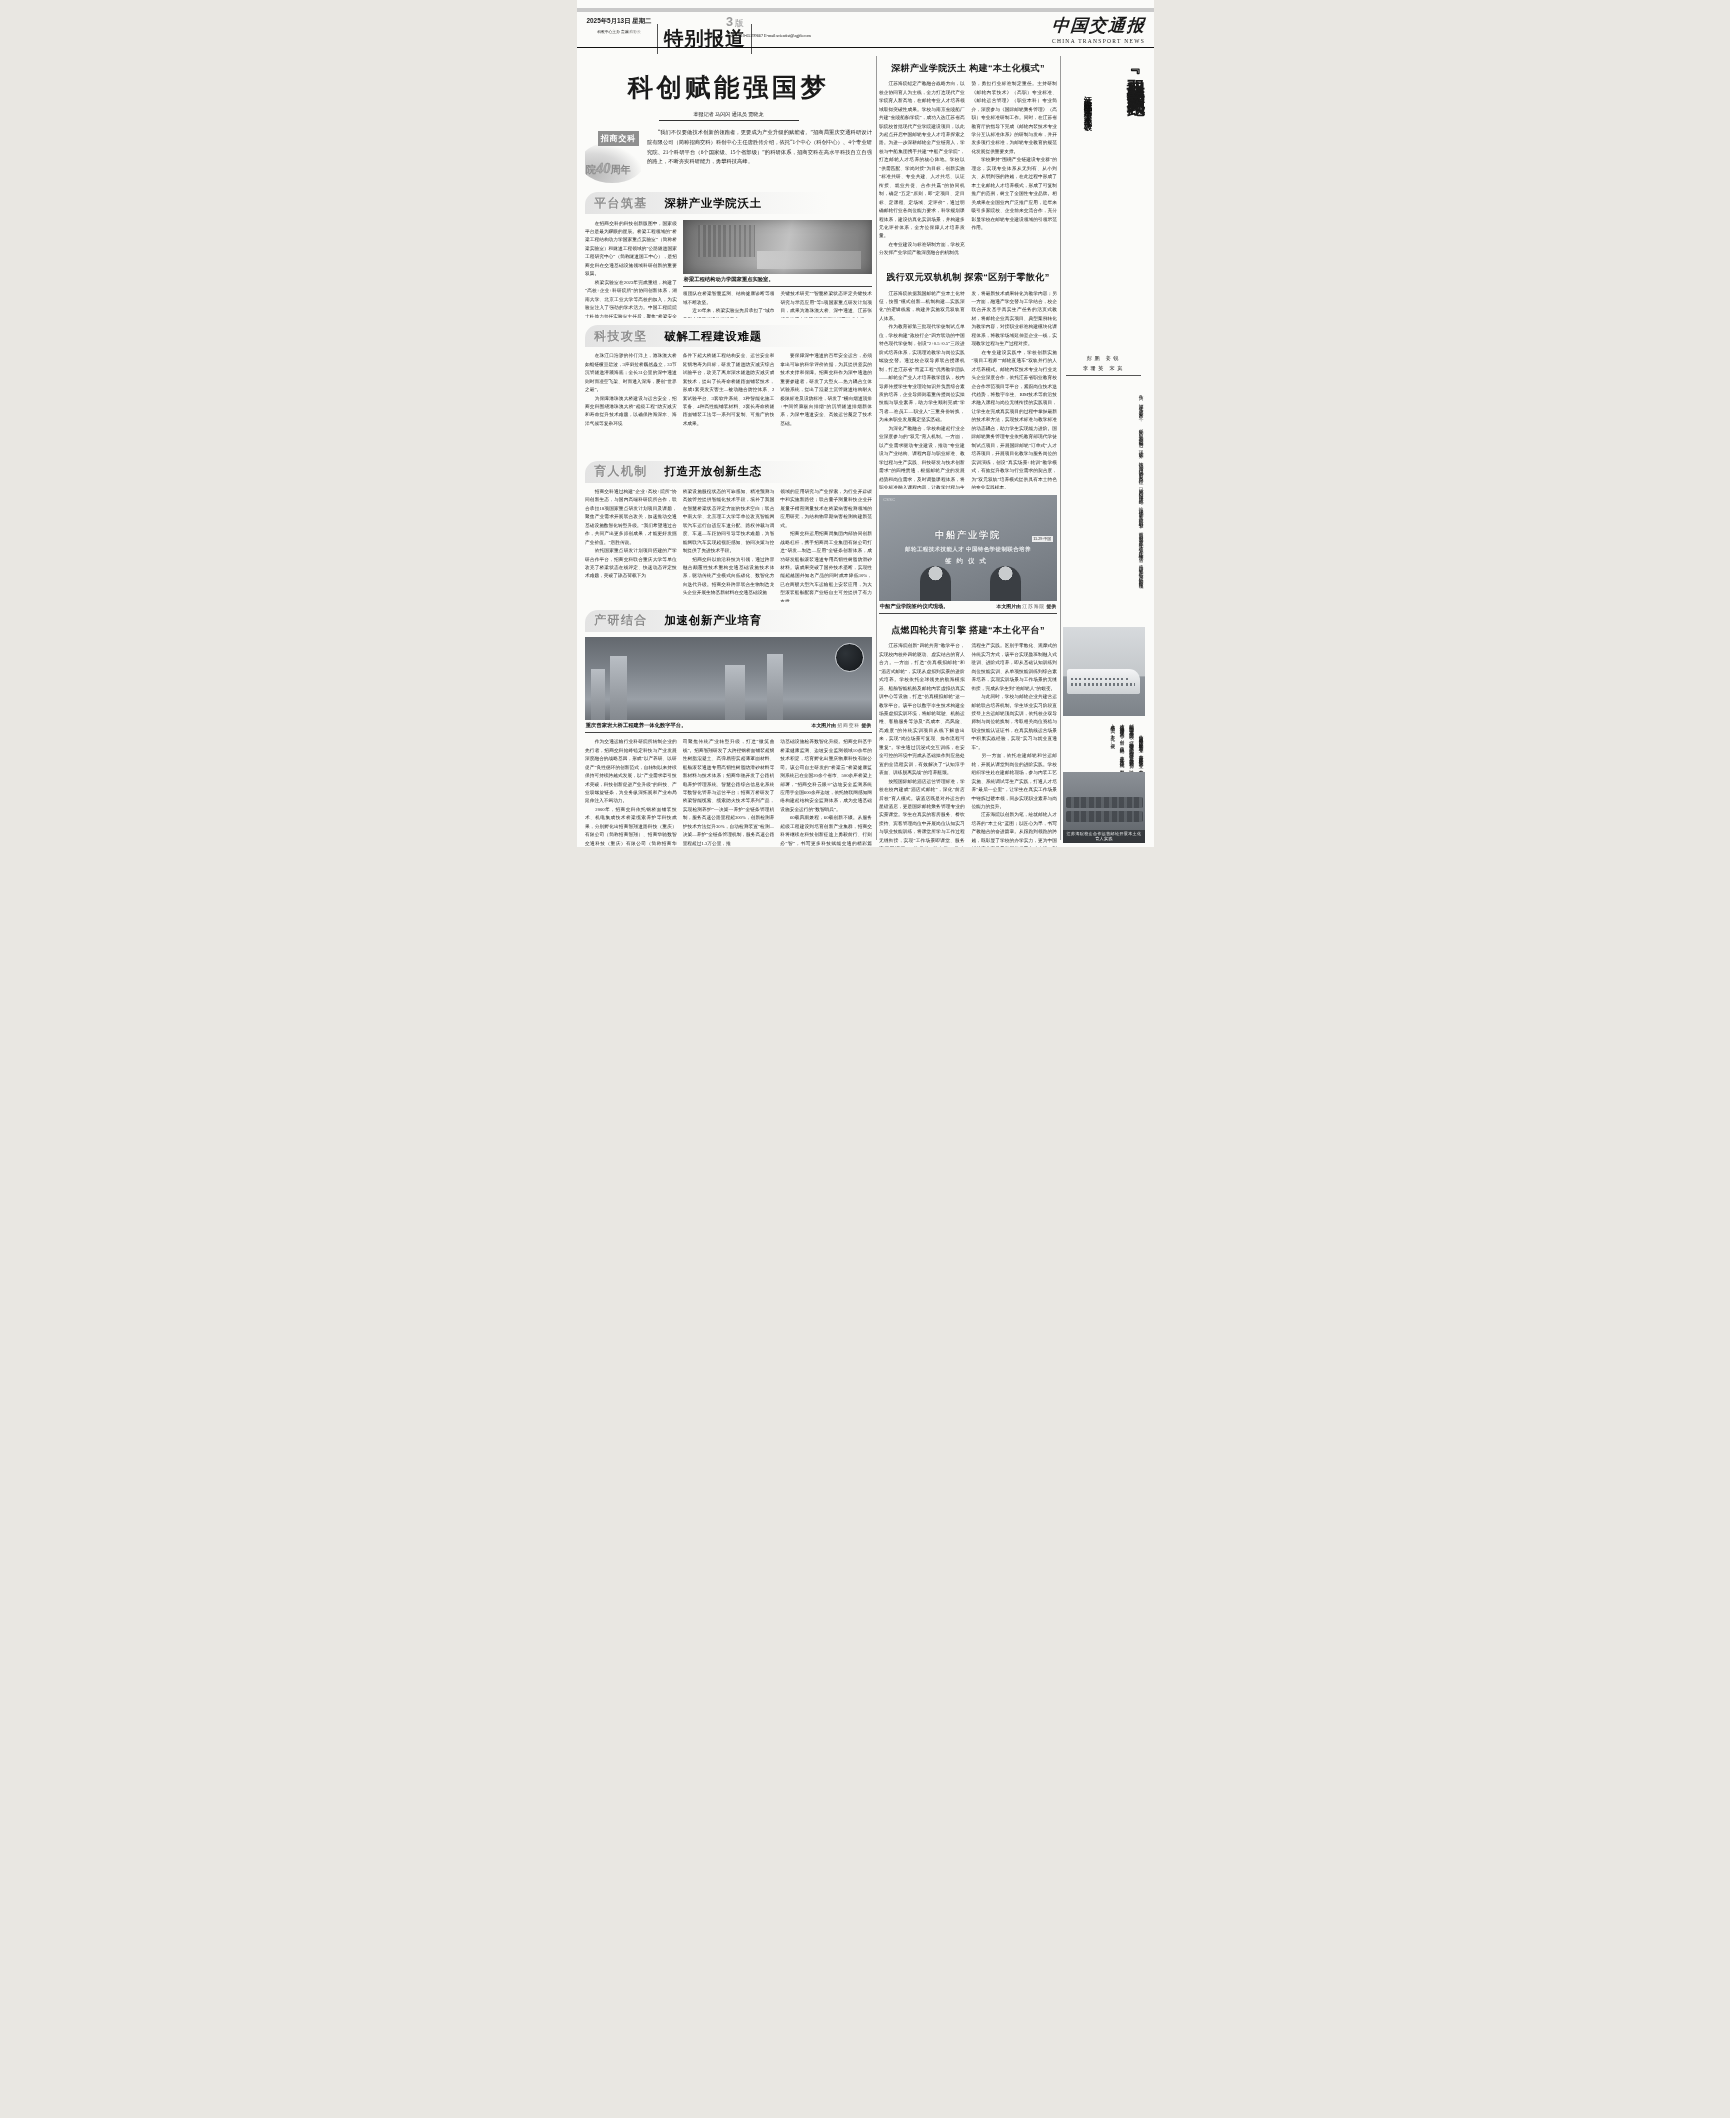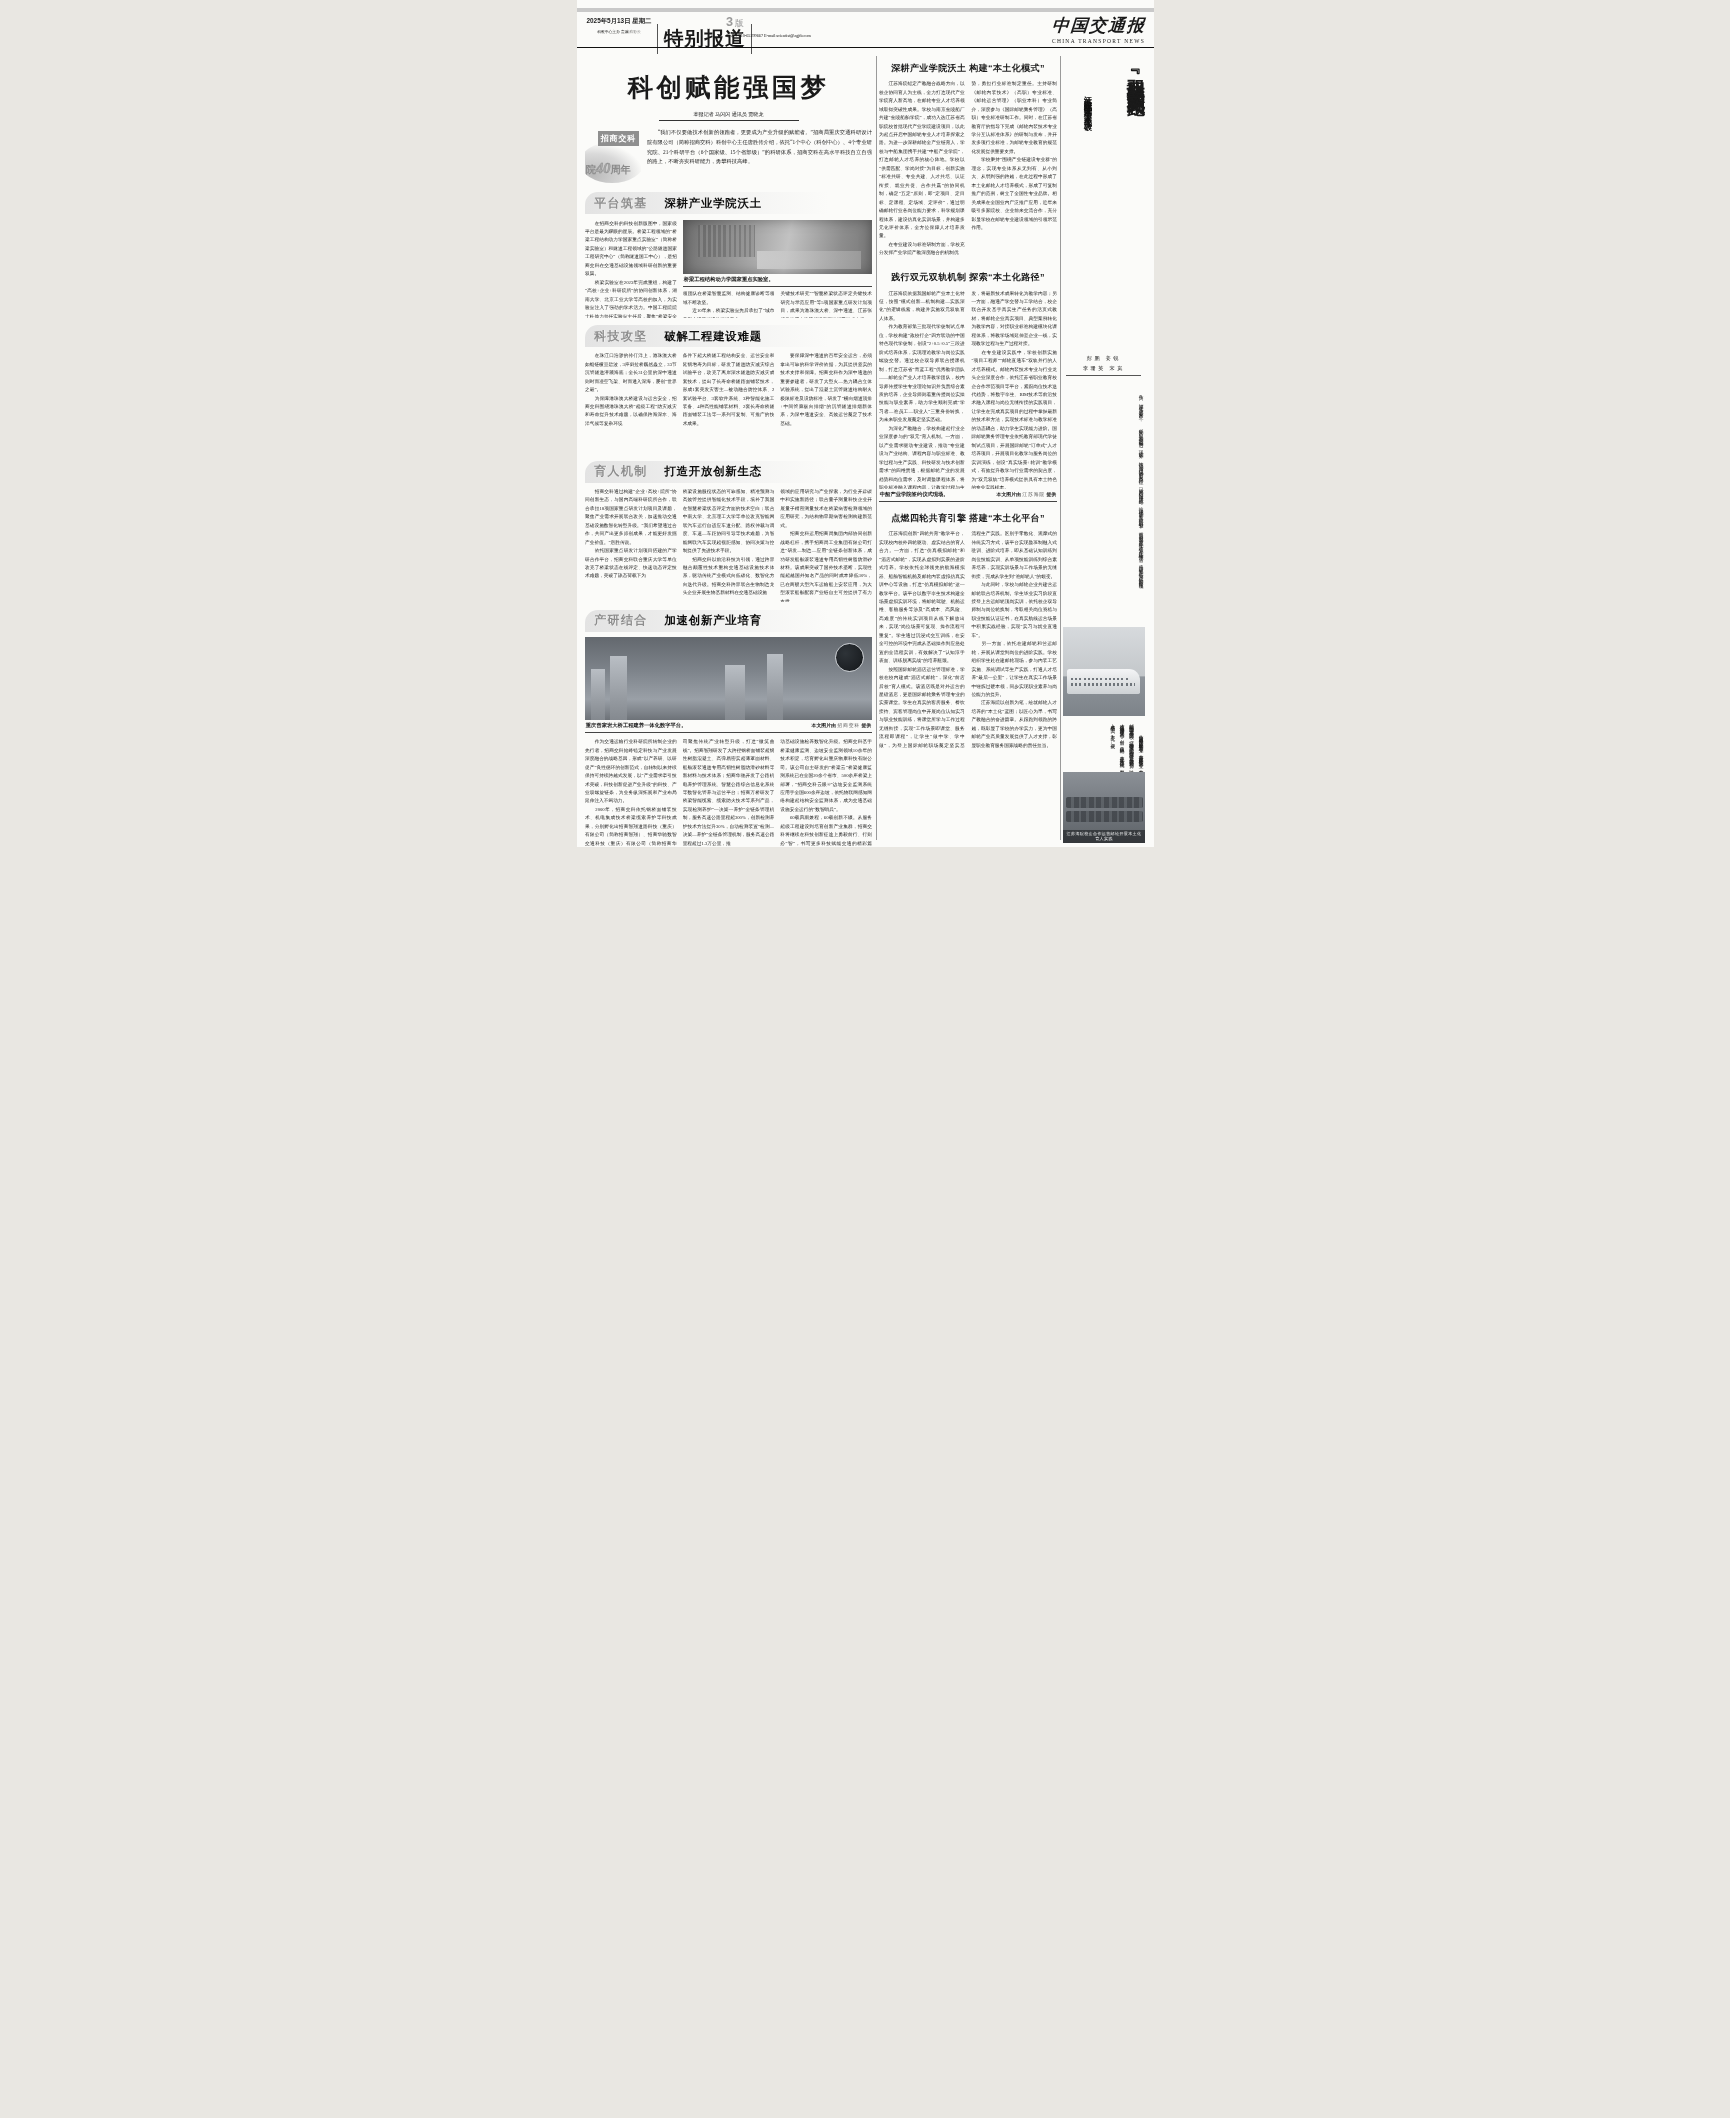--- a/index.html
+++ b/index.html
@@ -240,29 +240,38 @@
 
     <div class="mid-f">
       <div class="mid-head">深耕产业学院沃土 构建“本土化模式”</div>
       <div class="m-body" style="height:181px">
         <div class="s-col txt">　　江苏海院锚定产教融合战略方向，以校企协同育人为主线，全力打造现代产业学院育人新高地，在邮轮专业人才培养领域取得突破性成果。学校与南京金陵船厂共建“金陵船舶学院”，成功入选江苏省高职院校首批现代产业学院建设项目，以此为起点开启中国邮轮专业人才培养探索之路。为进一步深耕邮轮全产业链育人，学校与中船集团携手共建“中船产业学院”，打造邮轮人才培养的核心阵地。学校以“供需匹配、学岗对接”为目标，创新实施“标准共研、专业共建、人才共培、认证衔接、就业共促、合作共赢”的协同机制，确定“五定”原则，即“定项目、定目标、定课程、定场域、定评价”，通过明确邮轮行业各岗位能力要求，科学规划课程体系，建设仿真化实训场景，并构建多元化评价体系，全方位保障人才培养质量。
 　　在专业建设与标准研制方面，学校充分发挥产业学院产教深度融合的机制优</div>
         <div class="s-col txt">势，勇担行业标准制定重任。主持研制《邮轮内装技术》（高职）专业标准、《邮轮运营管理》（职业本科）专业简介，深度参与《国际邮轮乘务管理》（高职）专业标准研制工作。同时，在江苏省教育厅的指导下完成《邮轮内装技术专业学分互认标准体系》的研制与发布，并开发多项行业标准，为邮轮专业教育的规范化发展提供重要支撑。
 　　学校秉持“围绕产业链建设专业群”的理念，实现专业体系从无到有、从小到大、从弱到强的跨越，在此过程中形成了本土化邮轮人才培养模式，形成了可复制推广的范例，树立了全国性专业品牌。相关成果在全国业内广泛推广应用，近年来吸引多家院校、企业前来交流合作，充分彰显学校在邮轮专业建设领域的引领示范作用。</div>
       </div>
 
-      <div class="mid-head">践行双元双轨机制 探索“本土化路径”</div>
+      <div class="mid-head">践行双元双轨机制 探索“区别于零散化”</div>
       <div class="m-body" style="height:199px">
         <div class="s-col txt">　　江苏海院依据我国邮轮产业本土化特征，按照“模式创新—机制构建—实践深化”的逻辑线索，构建并实施双元双轨育人体系。
 　　作为教育部第三批现代学徒制试点单位，学校构建“政校行企”四方联动的中国特色现代学徒制，创设“2+0.5+0.5”三段进阶式培养体系，实现理论教学与岗位实践螺旋交替。通过校企双导师联合授课机制，打造江苏省“青蓝工程”优秀教学团队——邮轮全产业人才培养教学团队，校内导师传授学生专业理论知识并负责综合素质的培养，企业导师则着重传授岗位实操技能与职业素养，助力学生顺利完成“学习者—准员工—职业人”三重身份转换，为未来职业发展奠定坚实基础。
 　　为深化产教融合，学校构建起行业企业深度参与的“双元”育人机制。一方面，以产业需求驱动专业建设，推动“专业建设与产业结构、课程内容与职业标准、教学过程与生产实践、科技研发与技术创新需求”的四维贯通，根据邮轮产业的发展趋势和岗位需求，及时调整课程体系，将职业标准融入课程内容，让教学过程与生产实践紧密结合，同时鼓励教师与企业合作开展科技研</div>
         <div class="s-col txt">发，将最新技术成果转化为教学内容；另一方面，融通产学交替与工学结合，校企联合开发基于真实生产任务的活页式教材，将邮轮企业真实项目、典型案例转化为教学内容，对接职业标准构建模块化课程体系，将教学场域延伸至企业一线，实现教学过程与生产过程对接。
 　　在专业建设实践中，学校创新实施“项目工程师”“邮轮直通车”双轨并行的人才培养模式。邮轮内装技术专业与行业龙头企业深度合作，依托江苏省职业教育校企合作示范项目等平台，紧跟岗位技术迭代趋势，将数字孪生、BIM技术等前沿技术融入课程与岗位无缝衔接的实践项目，让学生在完成真实项目的过程中掌握最新的技术和方法，实现技术标准与教学标准的动态耦合，助力学生实现能力进阶。国际邮轮乘务管理专业依托教育部现代学徒制试点项目，开展国际邮轮“订单式”人才培养项目，开展项目化教学与服务岗位的实训演练，创设“真实场景+轮训”教学模式，有效提升教学与行业需求的契合度，为“双元双轨”培养模式提供具有本土特色的专业实践样本。</div>
       </div>
 
+      <div class="sign-photo">
+        <div class="cssc">CSSC</div>
+        <div class="l1">中船产业学院</div>
+        <div class="l2">邮轮工程技术技能人才 中国特色学徒制联合培养</div>
+        <div class="l3">签约仪式</div>
+        <div class="tag">11.29 中国</div>
+        <div class="fig" style="left:41px"></div>
+        <div class="fig" style="right:36px"></div>
+      </div>
       <div class="cap-row">
         <span class="cap-left">中船产业学院签约仪式现场。</span>
         <span class="cap-credit">
           <span>本文图片由</span>
           <span class="src">江苏海院</span>
           <span>提供</span>
         </span>
       </div>
 
       <div class="mid-head">点燃四轮共育引擎 搭建“本土化平台”</div>

